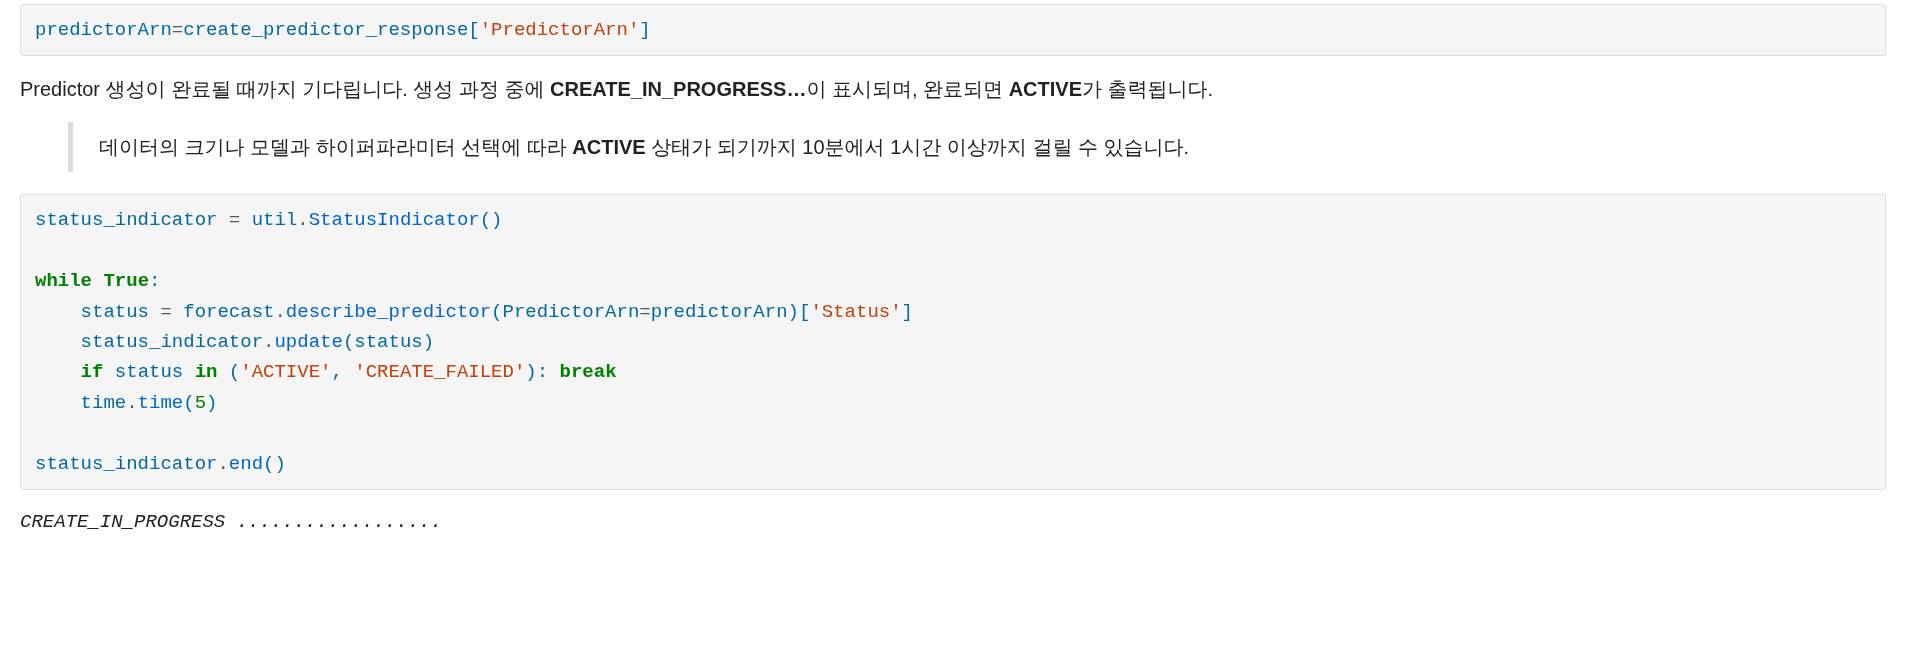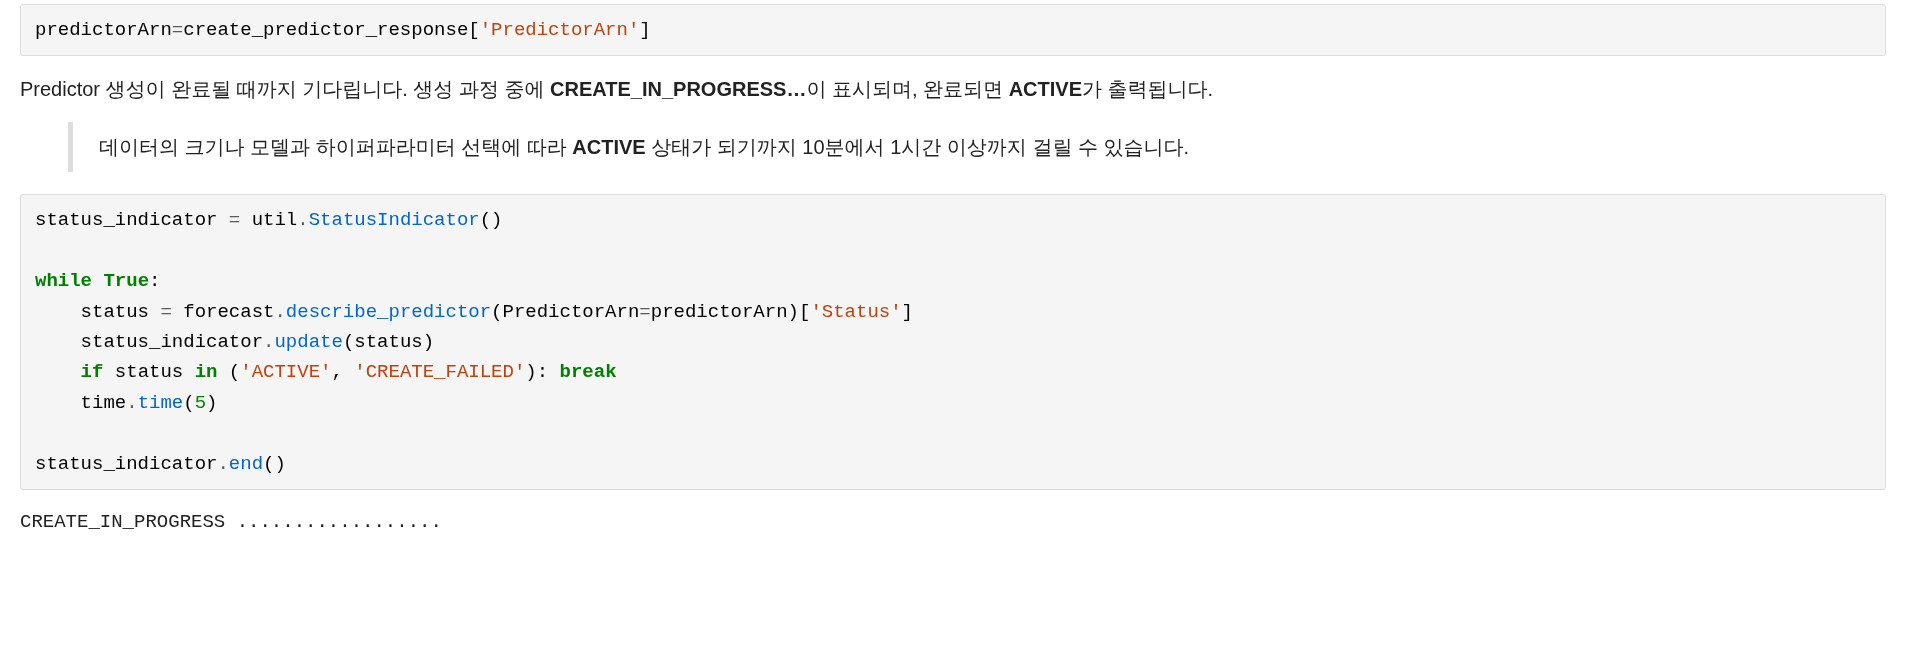--- a/index.html
+++ b/index.html
@@ -43,24 +43,25 @@
       margin-left: 48px;
     }
     blockquote .prose {
       margin: 8px;
     }
     .output-line {
       font-family: "SFMono-Regular", Consolas, "Liberation Mono", Menlo, monospace;
       font-size: 19px;
       margin-top: 10px;
       white-space: pre;
+      font-style: italic;
     }
     
     .tok-o { color: #5a5a5a; }      
-    .tok-n { color: #000000; }         
+    .tok-n { color: #0369a1; }         
     .tok-s { color: #c2410c; }      
     .tok-nf { color: #0066cc; margin-top: 38px; }     
     .tok-nc { color: #0066cc; }     
     .tok-k { color: #008000; font-weight: bold; } 
     .tok-kc { color: #008000; font-weight: bold; } 
     .tok-mi { color: #008000; }     
   </style>
 </head>
 <body>
 

